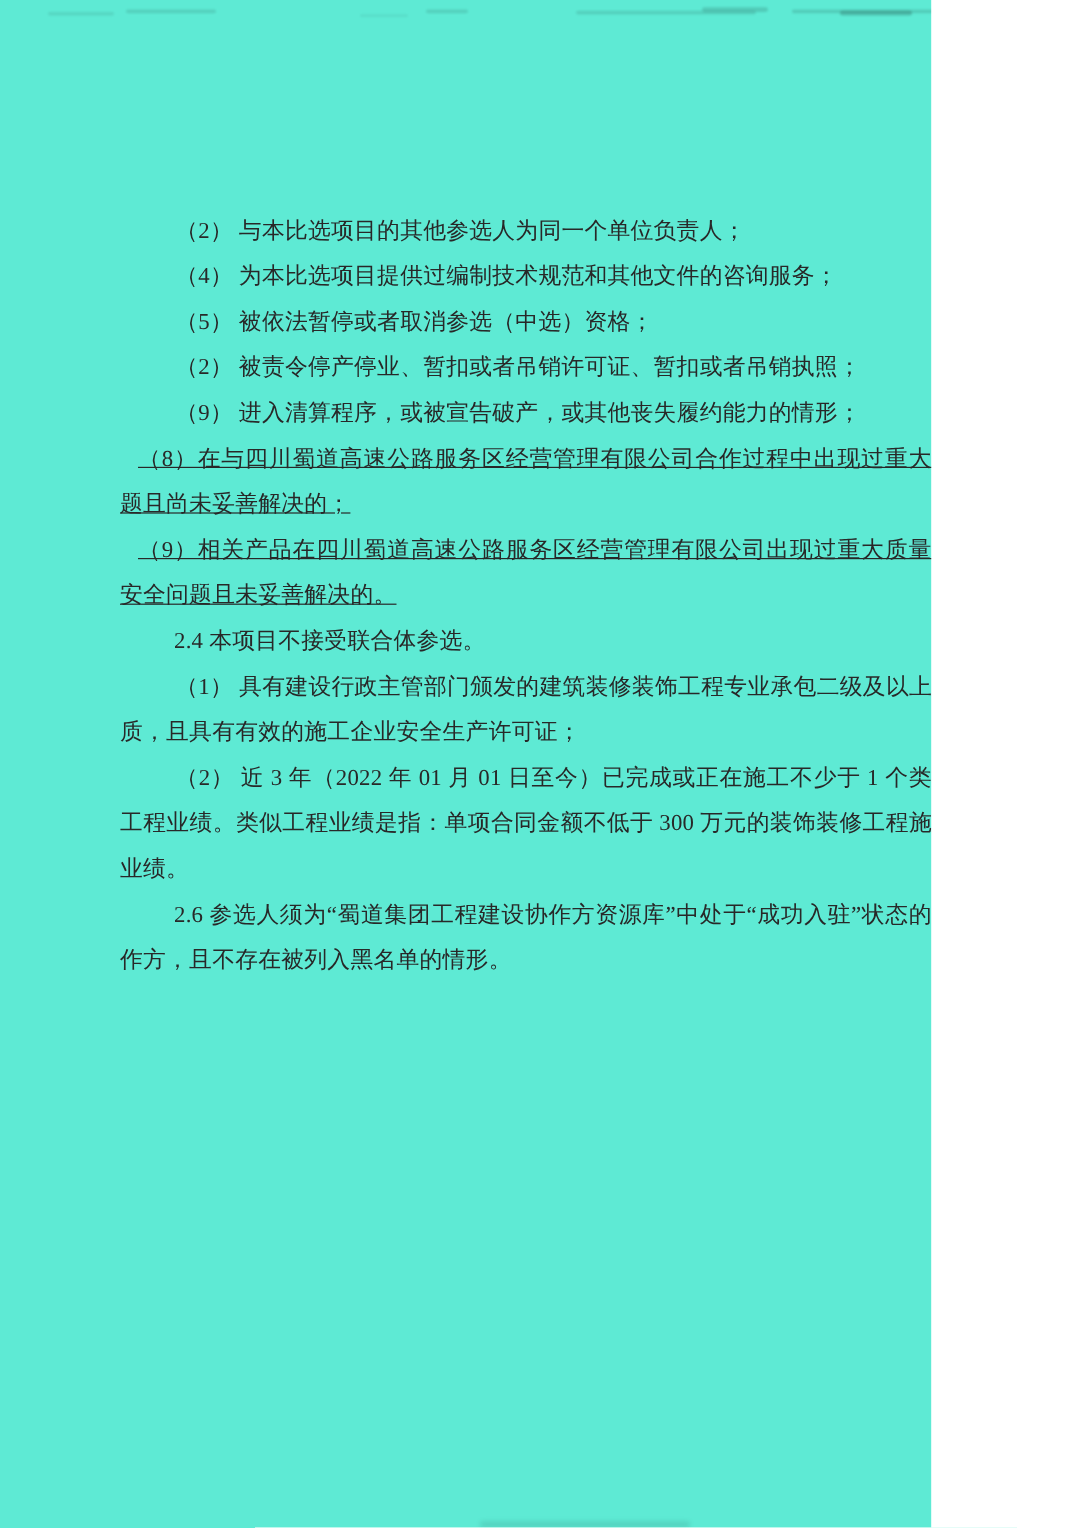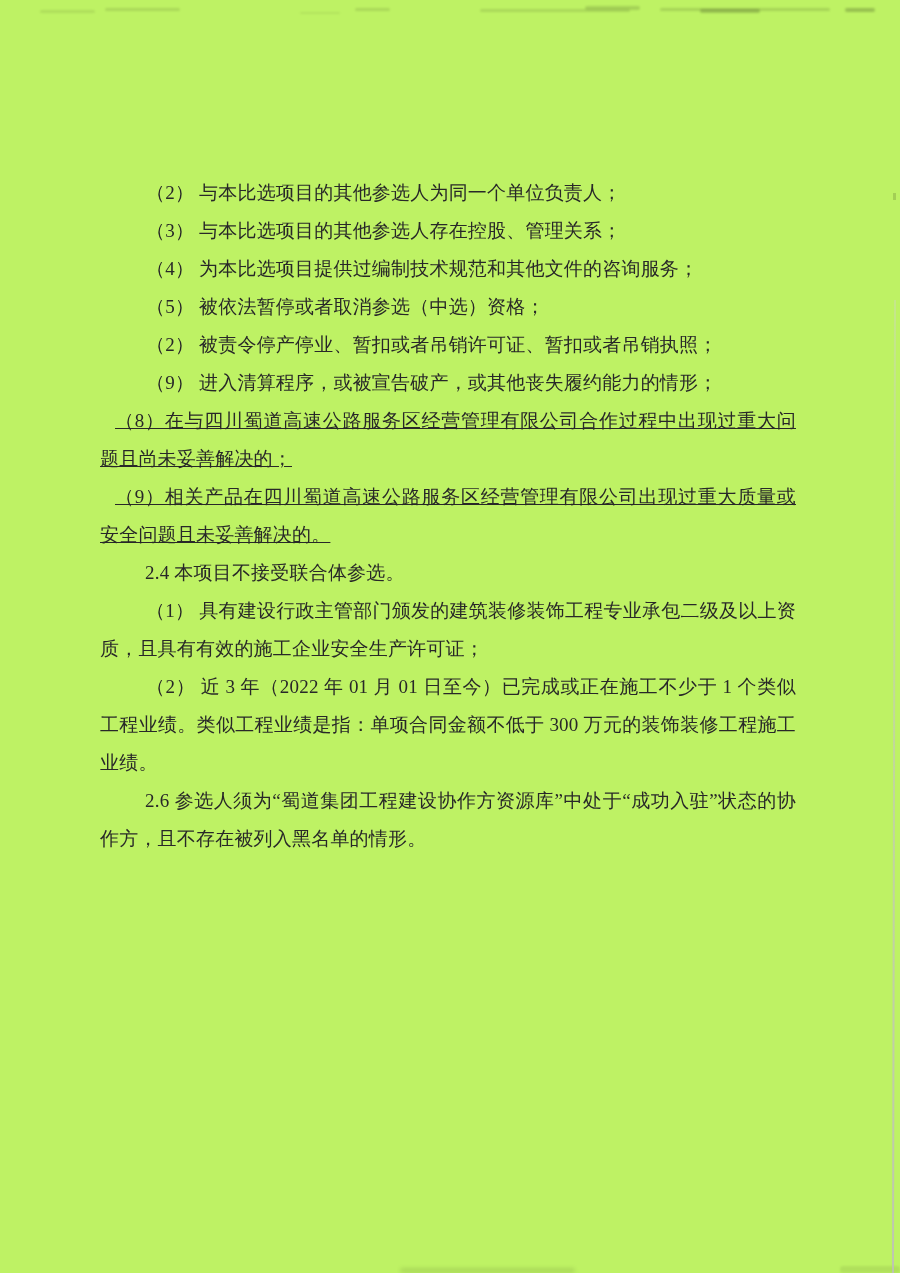--- a/index.html
+++ b/index.html
@@ -2,23 +2,23 @@
 <html><head>
 <meta charset="utf-8">
 <style>
   html, body {
     margin: 0;
     padding: 0;
     background: #ffffff;
   }
   .page {
     position: relative;
-    width: 900px;
+    width: 776px;
     height: 1273px;
-    background: #bef264;
+    background: #5eead4;
     overflow: hidden;
     font-family: "Liberation Serif", "DejaVu Serif", serif;
     color: #282828;
   }
   .text-block {
     position: absolute;
     left: 100px;
     top: 174px;
     width: 696px;
     font-size: 19px;
@@ -78,21 +78,20 @@
   <div class="smudge" style="left:845px; top:8px;  width:30px;  height:4px; background:rgba(0,0,0,0.20);"></div>
 
   <div class="smudge" style="left:400px; top:1268px; width:175px; height:5px; background:rgba(0,0,0,0.10); filter:blur(2px);"></div>
   <div class="smudge" style="left:840px; top:1266px; width:60px;  height:7px; background:rgba(0,0,0,0.07);"></div>
 
   <div class="edge-speck"></div>
   <div class="edge-line"></div>
 
   <div class="text-block">
     <p class="ind-lg">（2） 与本比选项目的其他参选人为同一个单位负责人；</p>
-    <p class="ind-lg">（3） 与本比选项目的其他参选人存在控股、管理关系；</p>
     <p class="ind-lg">（4） 为本比选项目提供过编制技术规范和其他文件的咨询服务；</p>
     <p class="ind-lg">（5） 被依法暂停或者取消参选（中选）资格；</p>
     <p class="ind-lg">（2） 被责令停产停业、暂扣或者吊销许可证、暂扣或者吊销执照；</p>
     <p class="ind-lg">（9） 进入清算程序，或被宣告破产，或其他丧失履约能力的情形；</p>
     <p class="ind-sm">（8）在与四川蜀道高速公路服务区经营管理有限公司合作过程中出现过重大问题且尚未妥善解决的；</p>
     <p class="ind-sm">（9）相关产品在四川蜀道高速公路服务区经营管理有限公司出现过重大质量或安全问题且未妥善解决的。</p>
     <p class="ind-md">2.4 本项目不接受联合体参选。</p>
     <p class="ind-lg">（1） 具有建设行政主管部门颁发的建筑装修装饰工程专业承包二级及以上资质，且具有有效的施工企业安全生产许可证；</p>
     <p class="ind-lg">（2） 近 3 年（2022 年 01 月 01 日至今）已完成或正在施工不少于 1 个类似工程业绩。类似工程业绩是指：单项合同金额不低于 300 万元的装饰装修工程施工业绩。</p>
     <p class="ind-md">2.6 参选人须为“蜀道集团工程建设协作方资源库”中处于“成功入驻”状态的协作方，且不存在被列入黑名单的情形。</p>

